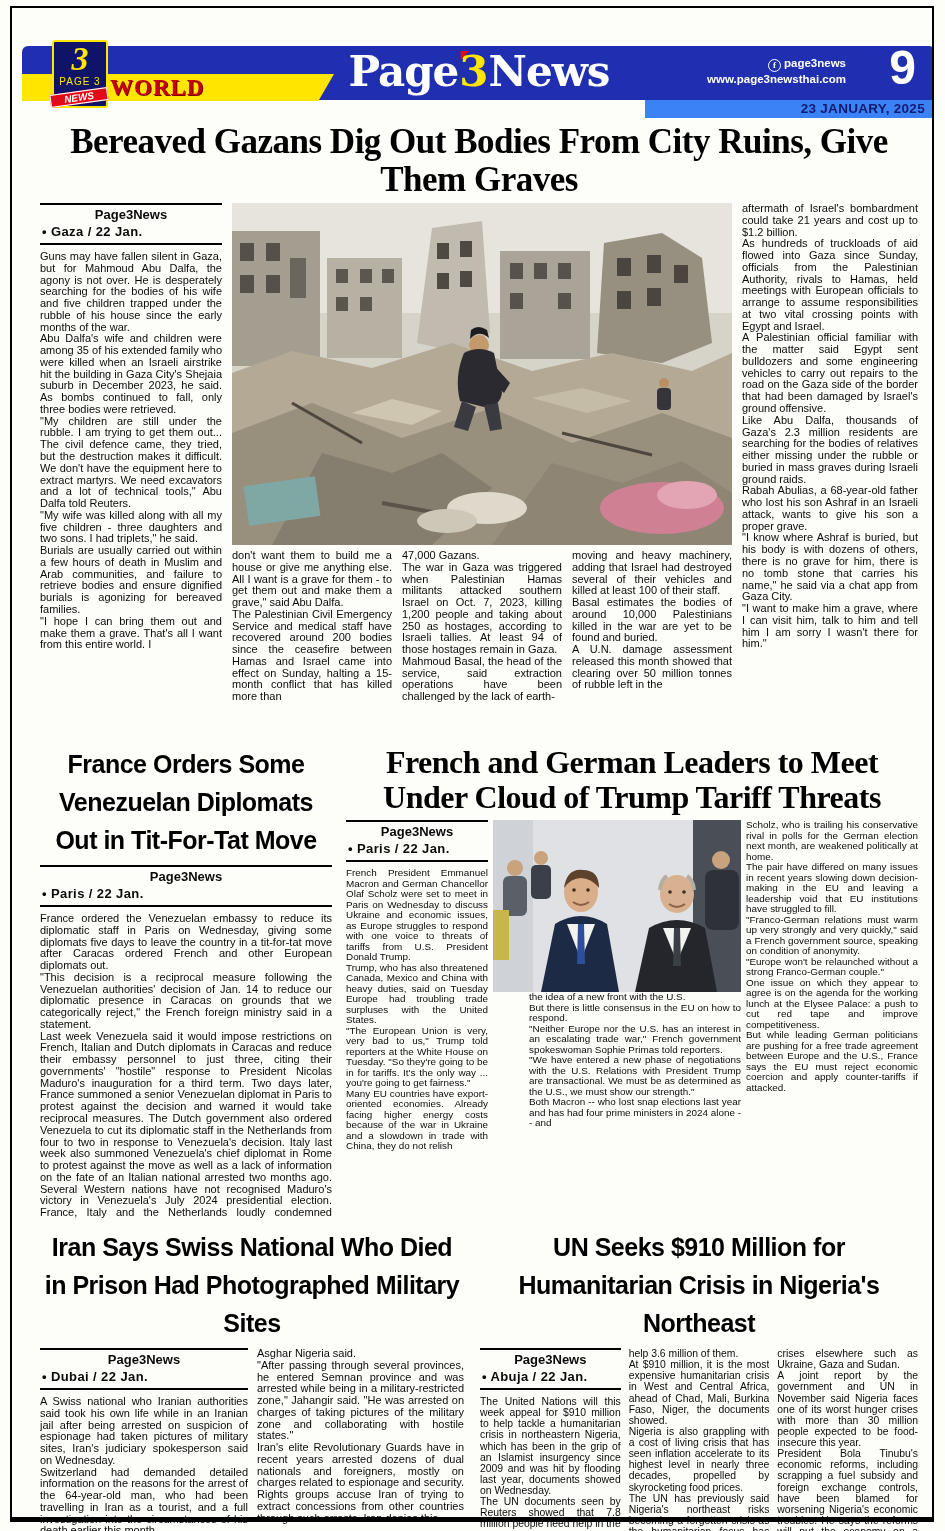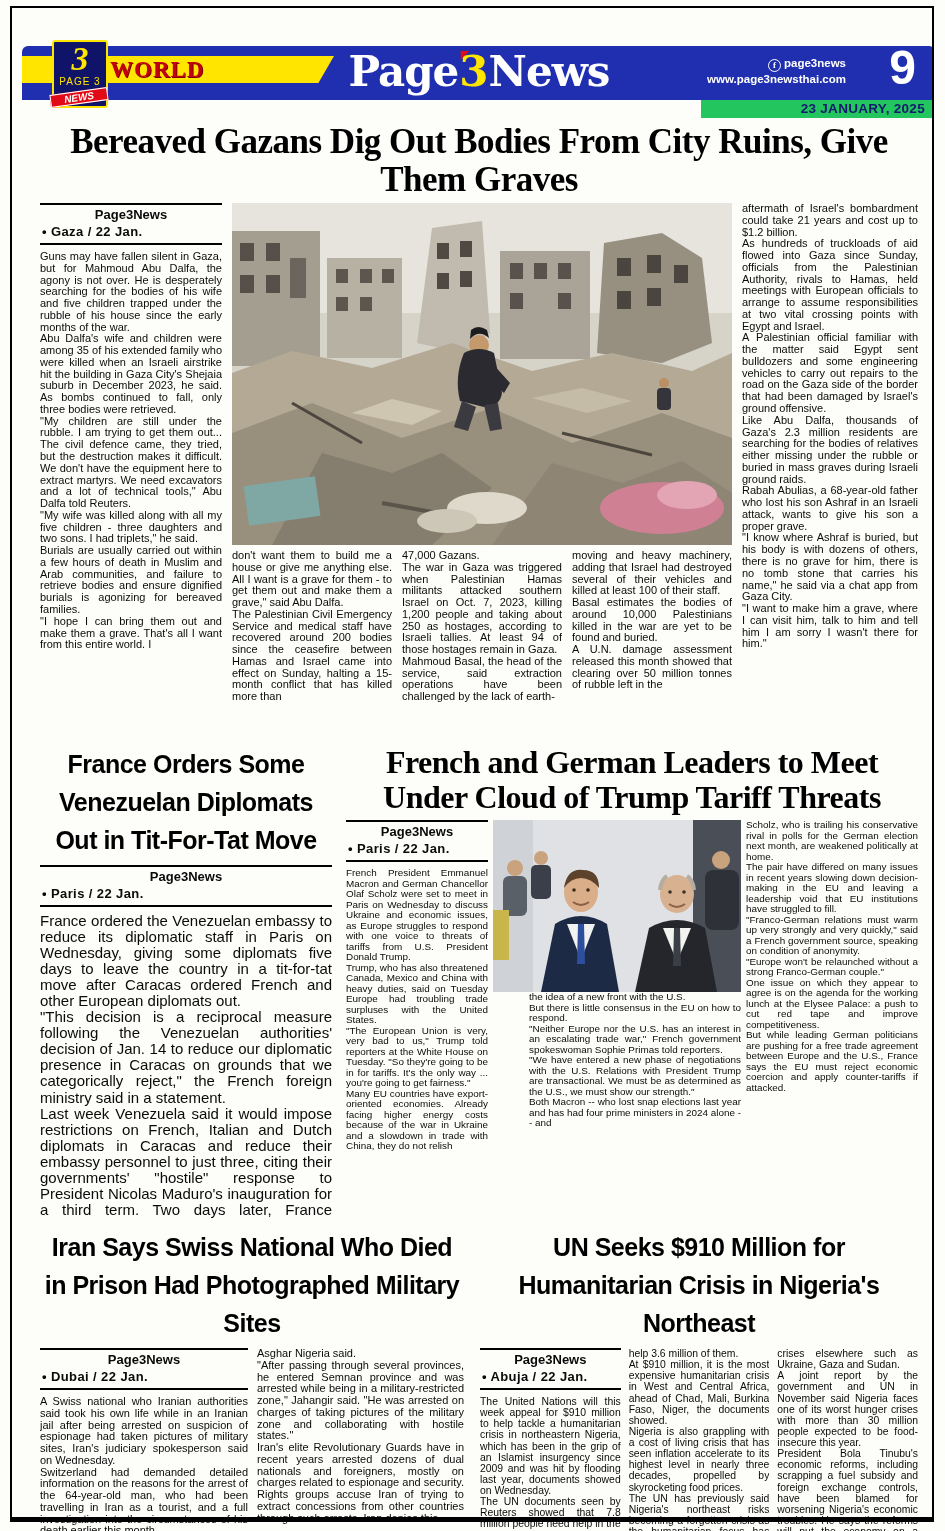--- a/index.html
+++ b/index.html
@@ -6,21 +6,21 @@
   .page{position:relative;width:945px;height:1531px;background:#fdfdfa;margin:0 auto;
         font-family:"Liberation Sans",sans-serif;color:#0a0a0a;overflow:hidden;}
   .frame{position:absolute;left:10px;right:11px;top:6px;bottom:9px;border:2px solid #000;
          border-bottom-width:5px;pointer-events:none;z-index:40;}
   .content{position:absolute;left:40px;right:27px;top:40px;bottom:18px;}
 
   
   .hdr{position:relative;height:78px;}
   .h-blue{position:absolute;left:-18px;right:-15px;top:6px;height:54px;background:#1f2fb0;
           border-radius:6px 4px 0 0;}
-  .world-strip{position:absolute;left:-18px;top:16px;width:312px;height:27px;background:#ffe500;
+  .world-strip{position:absolute;left:-18px;top:34px;width:312px;height:27px;background:#ffe500;
                clip-path:polygon(0 0,100% 0,95% 100%,0 100%);}
   .world-strip span{position:absolute;left:88px;top:1px;font-family:"Liberation Serif",serif;
                font-weight:bold;font-size:23px;color:#c40010;letter-spacing:1px;
                text-shadow:1px 1px 0 #7a0008;}
   .logo{position:absolute;left:12px;top:0;width:52px;height:64px;background:#101468;
         border:2px solid #ffe500;border-radius:3px;z-index:5;text-align:center;}
   .logo .l3{font-family:"Liberation Serif",serif;font-weight:bold;font-style:italic;
             font-size:34px;line-height:34px;color:#ffe500;}
   .logo .lp{font-size:10px;font-weight:normal;color:#ffe500;letter-spacing:1px;text-align:center;}
   .logo .ln{position:absolute;left:-4px;bottom:2px;width:56px;background:#e00b16;color:#fff;
@@ -32,21 +32,21 @@
   .masthead .m3{color:#ffe500;position:relative;padding:0 1px;}
   .masthead .m3::before{content:"";position:absolute;left:2px;top:4px;width:9px;height:9px;
             background:#e00b16;clip-path:polygon(0 0,100% 0,0 100%);}
   .hright{position:absolute;right:72px;top:16px;text-align:right;color:#fff;font-weight:bold;
           font-size:11.5px;line-height:15px;white-space:nowrap;}
   .sicon{display:inline-block;width:11px;height:11px;border:1px solid #fff;border-radius:50%;
          font-size:9px;line-height:11px;text-align:center;margin-right:3px;vertical-align:-1px;
          font-family:"Liberation Serif",serif;}
   .pageno{position:absolute;right:2px;top:2px;color:#fff;font-weight:bold;font-size:48px;
           line-height:52px;z-index:5;}
-  .date-strip{position:absolute;right:-15px;top:60px;width:232px;height:18px;background:#22c55e;
+  .date-strip{position:absolute;right:-15px;top:60px;width:288px;height:18px;background:#3b82f6;
           text-align:right;font-weight:bold;font-size:13.5px;line-height:18px;color:#141a6e;
           padding-right:8px;box-sizing:border-box;letter-spacing:.3px;}
 
   
   .hl-serif{font-family:"Liberation Serif",serif;font-weight:bold;text-align:center;
             letter-spacing:-.5px;color:#000;}
   .hl1{font-size:35px;line-height:38px;margin:5px 0 4px;}
   .hl3{font-size:32px;line-height:35px;margin:0 0 5px;}
   .hl-sans{font-weight:bold;text-align:center;font-size:25px;line-height:38px;
            letter-spacing:-.5px;margin:0 0 6px;color:#000;}
@@ -66,21 +66,21 @@
   .g-col1{width:182px;}
   .g-mid{width:500px;display:flex;flex-direction:column;}
   .g-photo{height:342px;}
   .g-sub{display:flex;gap:10px;margin-top:5px;flex:1;overflow:hidden;}
   .g-sub .bt{flex:1;}
   .g-col5{flex:1;}
 
   
   .mid-sec{display:flex;gap:14px;margin-top:8px;height:474px;overflow:hidden;}
   .fr-art{width:292px;}
-  .fr-art .bt{font-size:15px;height:356px;}
+  .fr-art .bt{font-size:11px;height:356px;}
   .frg-art{flex:1;display:flex;flex-direction:column;}
   .frg-cols{display:flex;gap:5px;flex:1;overflow:hidden;}
   .frg-cols .bt{font-size:9.9px;line-height:1.06;}
   .frg-c1{width:142px;}
   .frg-c2{width:248px;display:flex;flex-direction:column;}
   .frg-photo{height:172px;}
   .frg-c2 .bt{margin-left:36px;flex:1;}
   .frg-c3{flex:1;}
 
   

